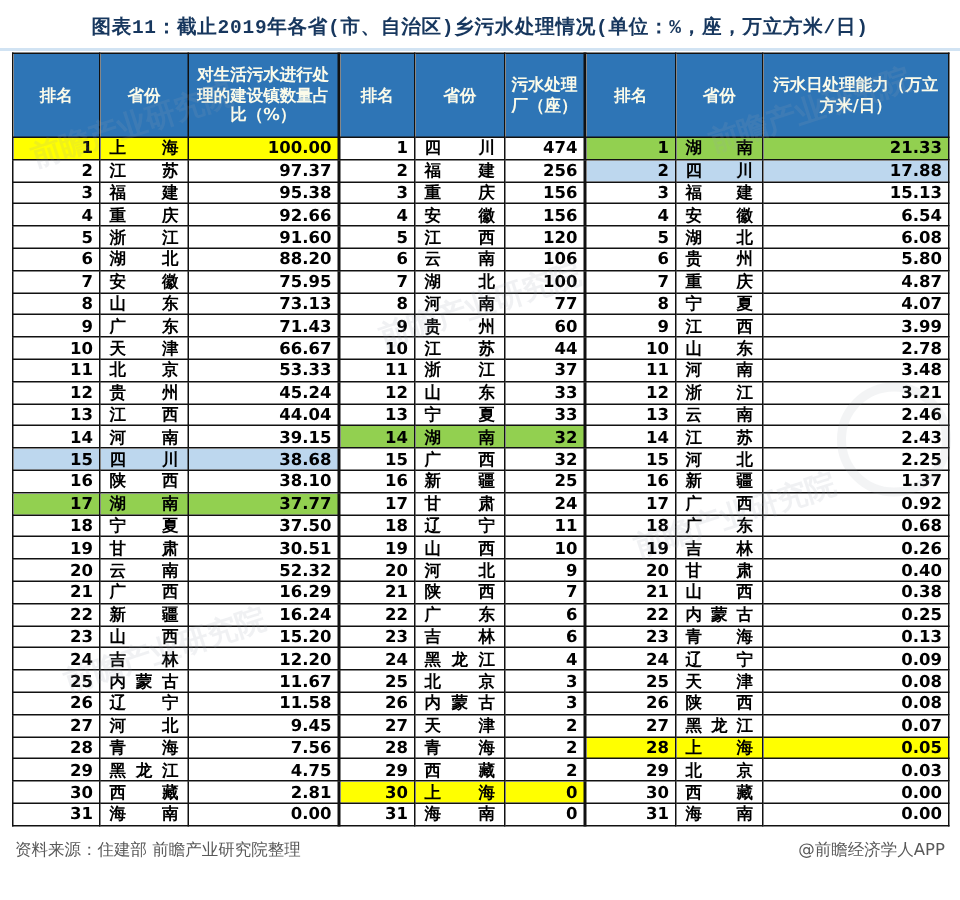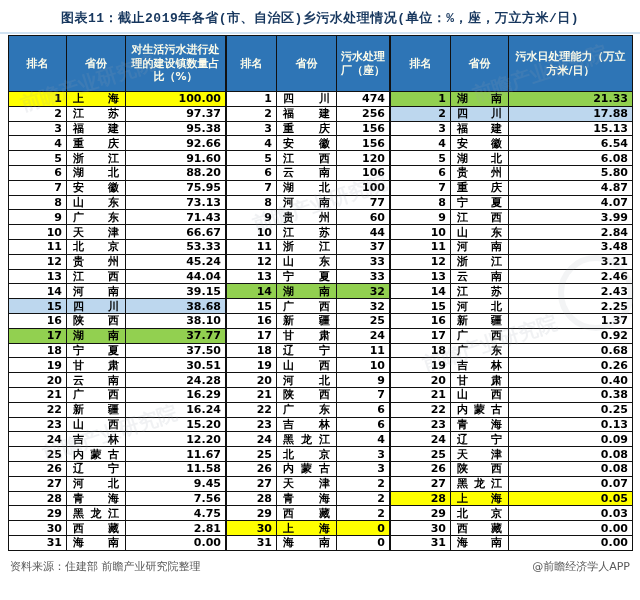--- a/index.html
+++ b/index.html
@@ -168,21 +168,21 @@
           <td class="value">37.50</td>
         </tr>
         <tr>
           <td class="rank">19</td>
           <td class="province">甘肃</td>
           <td class="value">30.51</td>
         </tr>
         <tr>
           <td class="rank">20</td>
           <td class="province">云南</td>
-          <td class="value">24.28</td>
+          <td class="value">52.32</td>
         </tr>
         <tr>
           <td class="rank">21</td>
           <td class="province">广西</td>
           <td class="value">16.29</td>
         </tr>
         <tr>
           <td class="rank">22</td>
           <td class="province">新疆</td>
           <td class="value">16.24</td>
@@ -462,21 +462,21 @@
           <td class="value">4.07</td>
         </tr>
         <tr>
           <td class="rank">9</td>
           <td class="province">江西</td>
           <td class="value">3.99</td>
         </tr>
         <tr>
           <td class="rank">10</td>
           <td class="province">山东</td>
-          <td class="value">2.84</td>
+          <td class="value">2.78</td>
         </tr>
         <tr>
           <td class="rank">11</td>
           <td class="province">河南</td>
           <td class="value">3.48</td>
         </tr>
         <tr>
           <td class="rank">12</td>
           <td class="province">浙江</td>
           <td class="value">3.21</td>

